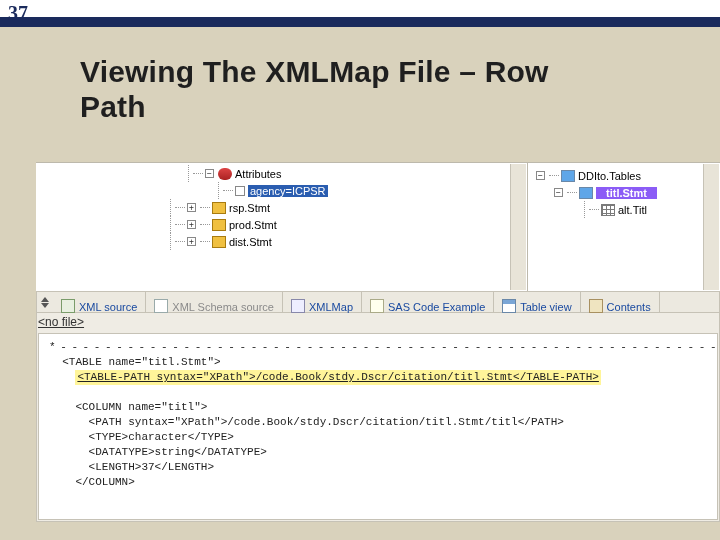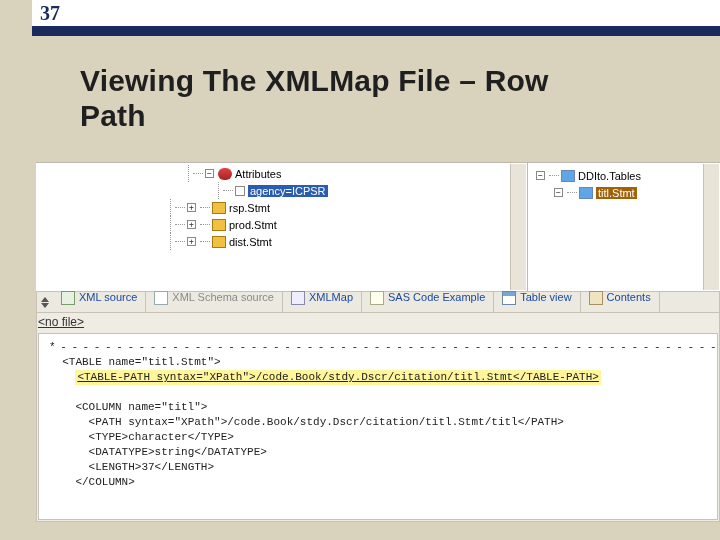--- a/index.html
+++ b/index.html
@@ -5,25 +5,24 @@
   * { box-sizing: border-box; margin: 0; padding: 0; }
   body {
     width: 720px;
     height: 540px;
     font-family: Arial, Helvetica, sans-serif;
     background: #d9d2bc;
     overflow: hidden;
     position: relative;
   }
   .topbar {
-    height: 36px;
+    height: 27px;
     background: #fff;
     position: relative;
     border-bottom: 10px solid #1a2a5c;
-    margin-left: 32px;
   }
   .logo {
     position: absolute;
     left: 8px;
     top: 2px;
     width: 56px;
     height: 26px;
     display: flex;
     font-family: Georgia, serif;
     font-weight: bold;
@@ -135,23 +134,24 @@
       linear-gradient(#7a7a7a 1px, transparent 1px),
       linear-gradient(90deg,#7a7a7a 1px, transparent 1px);
     background-size: 4px 4px;
   }
   .sel-blue {
     background:#2a5db0;
     color:#fff;
     padding: 0 2px;
   }
   .sel-dark {
-    background:#a16207;
+    background:#8b5cf6;
     color:#fff;
-    padding: 0 2px;
+    padding: 0 10px;
+    font-weight: bold;
   }
   .scroll-v {
     position:absolute;
     right:1px; top:1px; bottom:20px;
     width:16px;
     background:#e8e4d8;
     border-left:1px solid #c6c2b6;
   }
   .tabbar {
     position:absolute;
@@ -174,21 +174,21 @@
   }
   .splitter .tri-up, .splitter .tri-down {
     width:0;height:0;
     border-left:4px solid transparent;
     border-right:4px solid transparent;
   }
   .splitter .tri-up { border-bottom:5px solid #555; margin-bottom:1px;}
   .splitter .tri-down { border-top:5px solid #555;}
   .tab {
     display:flex;
-    align-items:flex-start;
+    align-items:flex-end;
     padding: 0 8px;
     height: 22px;
     border-right:1px solid #c6c2b6;
     gap:4px;
     color:#1a4aa0;
     cursor:pointer;
   }
   .tab.disabled { color:#8a8a8a; }
   .tab .ti {
     width:14px;height:14px;display:inline-block;
@@ -320,20 +320,27 @@
 
       <div class="tnode">
         <span class="tspacer" style="width:22px"></span>
         <span class="expander">−</span>
         <span class="hline"></span>
         <span class="ticon icon-grid"></span>
         <span class="sel-dark">titl.Stmt</span>
       </div>
 
 
+      <div class="tnode">
+        <span class="tspacer" style="width:48px"></span>
+        <span class="vline"></span>
+          <span class="hline"></span>
+        <span class="ticon icon-col"></span>
+        <span>alt.Titl</span>
+      </div>
 
       <div class="scroll-v"></div>
     </div>
   </div>
 
   <div class="tabbar">
     <div class="splitter">
       <div class="tri-up"></div>
         <div class="tri-down"></div>
     </div>

